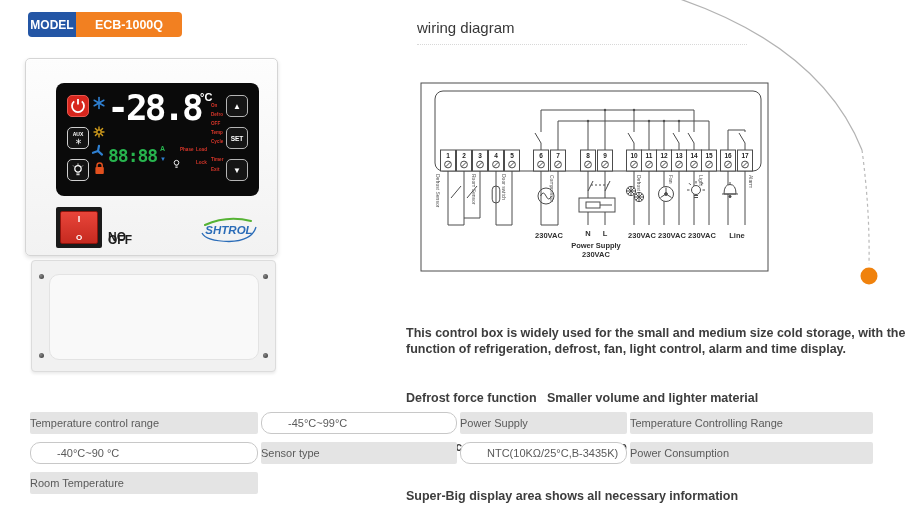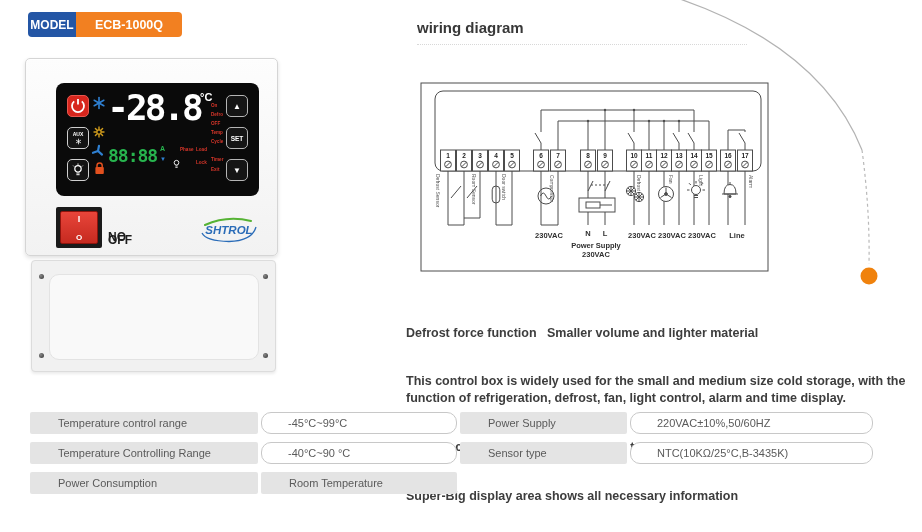--- a/index.html
+++ b/index.html
@@ -53,38 +53,38 @@
   .sw-off { position:absolute; left:82px; top:174px; font-size:12px; font-weight:bold; color:#1d1d1d; }
   .brand { position:absolute; left:172px; top:155px; }
 
   .device-bottom { position:absolute; left:31px; top:260px; width:245px; height:112px; background:#f1f1f1;
                    border:1px solid #dcdcdc; border-radius:4px; box-shadow:0 2px 3px rgba(0,0,0,.08); z-index:2; }
   .inner-panel { position:absolute; left:17px; top:13px; width:210px; height:86px; background:#f9f9f9;
                  border:1px solid #e3e3e3; border-radius:10px; }
   .screw { position:absolute; width:5px; height:5px; border-radius:50%; background:radial-gradient(circle at 35% 35%, #888, #333); }
 
   
-  .wiring-title { position:absolute; left:417px; top:19px; font-size:15px; font-weight:bold; color:#383838; z-index:2; }
+  .wiring-title { position:absolute; left:417px; top:19px; font-size:15px; font-weight:normal; color:#383838; z-index:2; }
   .wiring-sep { position:absolute; left:417px; top:44px; width:330px; border-top:1.5px dotted #d8d8d8; z-index:2; }
   .wiring { position:absolute; left:415px; top:75px; z-index:2; }
   .wiring text { font-family:"Liberation Sans", sans-serif; }
   .tnum { font-size:6.5px; font-weight:bold; fill:#222; text-anchor:middle; }
   .rlab { font-size:5px; fill:#555; }
   .blab { font-size:7.5px; font-weight:bold; fill:#2f2f2f; text-anchor:middle; }
   .wl { stroke:#4c4c4c; stroke-width:1; fill:none; }
 
   
   .desc { position:absolute; left:406px; top:292px; width:516px; font-size:12.5px; font-weight:600;
           color:#3d3d3d; line-height:16.3px; white-space:pre-wrap; z-index:2; }
 
   
   .spec-table { position:absolute; left:30px; top:412px; display:grid; z-index:2;
                 grid-template-columns:228px 196px 167px 243px; column-gap:3px; row-gap:8px; }
   .spec-label { background:#e4e4e4; color:#5a5a5a; font-size:11px; height:22px; line-height:22px;
-                padding-left:28px; border-radius:2px; }
+                border-radius:2px; }
   .spec-value { background:#fff; color:#5a5a5a; font-size:11px; height:22px; line-height:20px;
                 padding-left:26px; border:1px solid #c8c8c8; border-radius:10px; }
 </style>
 </head>
 <body>
 
 <div class="page">
 
   <svg class="deco" width="922" height="532">
     <path d="M671,-4 Q820,45 862,150" stroke="#b3b3b3" stroke-width="1.2" fill="none"></path>
@@ -393,33 +393,32 @@
     <text class="blab" x="190" y="161">L</text>
     <text class="blab" x="181" y="172.5">Power Supply</text>
     <text class="blab" x="181" y="182">230VAC</text>
     <text class="blab" x="227" y="163">230VAC</text>
     <text class="blab" x="257" y="163">230VAC</text>
     <text class="blab" x="287" y="163">230VAC</text>
     <text class="blab" x="322" y="163">Line</text>
   </svg>
 
   <div class="desc">
+    <div>This control box is widely used for the small and medium size cold storage, with the function of refrigeration, defrost, fan, light control, alarm and time display.</div>
     <div>Defrost force function   Smaller volume and lighter material</div>
-    <div>This control box is widely used for the small and medium size cold storage, with the function of refrigeration, defrost, fan, light control, alarm and time display.</div>
     <div>Directly controls heavy loads with up to 3HP relay</div>
     <div>Super-Big display area shows all necessary information</div>
     
     
   </div>
 
   <div class="spec-table">
     <div class="spec-label">Temperature control range</div>
     <div class="spec-value">-45°C~99°C</div>
     <div class="spec-label">Power Supply</div>
-    <div class="spec-value">220VAC±10%,50/60HZ</div>
     <div class="spec-label">Temperature Controlling Range</div>
     <div class="spec-value">-40°C~90 °C</div>
     <div class="spec-label">Sensor type</div>
     <div class="spec-value">NTC(10KΩ/25°C,B-3435K)</div>
     <div class="spec-label">Power Consumption</div>
     <div class="spec-label">Room Temperature</div>
   </div>
 
 </div>
 

